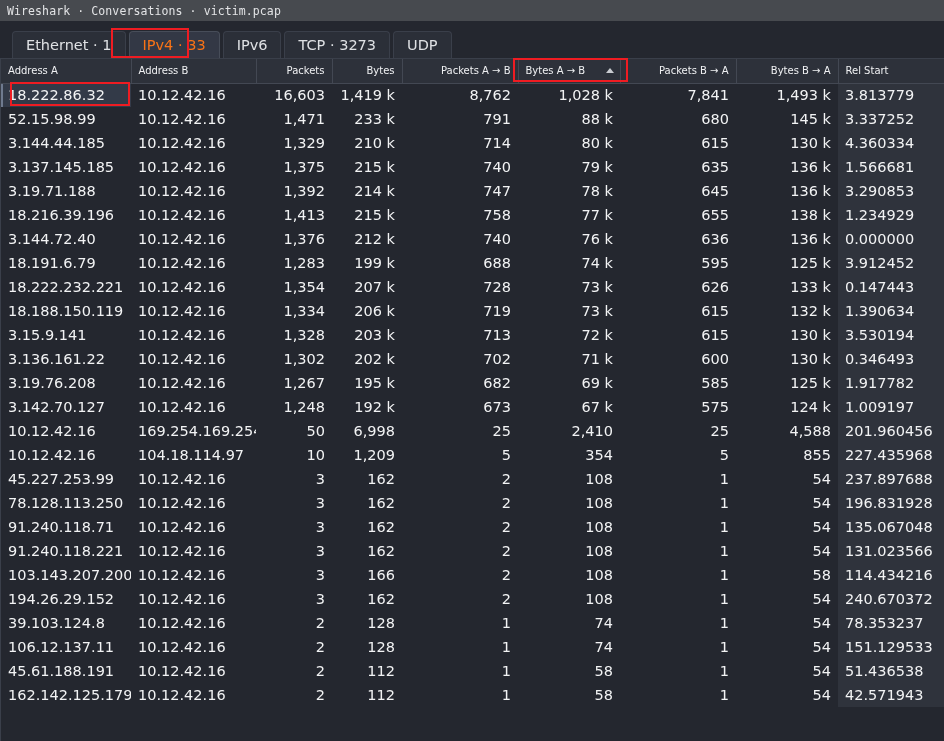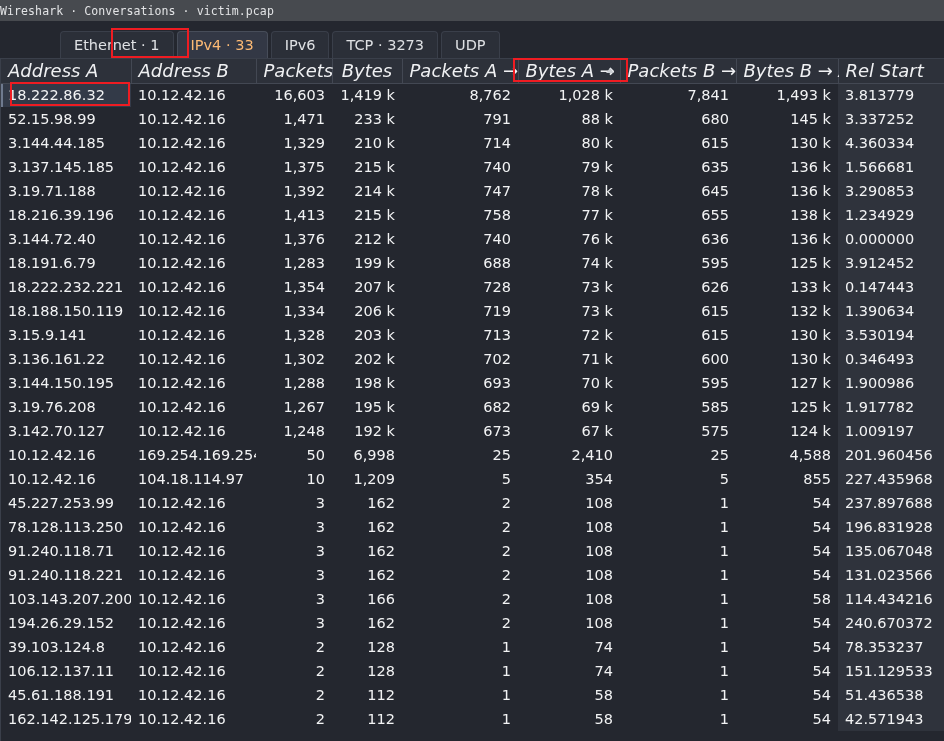--- a/index.html
+++ b/index.html
@@ -27,61 +27,60 @@
     overflow: hidden;
   }
 
   
   .titlebar {
     height: 21px;
     flex: 0 0 21px;
     background: #474a4f;
     display: flex;
     align-items: center;
-    padding-left: 2px;
+    padding-left: 9px;
     overflow: hidden;
   }
   .titlebar-text {
     font-family: "DejaVu Sans Mono", "Liberation Mono", monospace;
     font-size: 11.5px;
     color: #e3e4e6;
     white-space: nowrap;
     letter-spacing: 0.1px;
     margin-left: -2px;
   }
 
   
   .tabstrip {
     flex: 0 0 37px;
     height: 37px;
     background: #24272f;
     display: flex;
     align-items: flex-end;
     padding-left: 12px;
     position: relative;
-    margin-left: 48px;
   }
   .tab {
     position: relative;
     height: 27px;
     line-height: 27px;
     padding: 0 13px;
     margin-right: 3px;
     font-size: 14.5px;
     color: #dfe1e4;
     background: #2b2f38;
     border: 1px solid #3a3f4a;
     border-bottom: none;
     border-radius: 4px 4px 0 0;
     white-space: nowrap;
     box-sizing: border-box;
   }
   .tab.selected {
     background: #333845;
-    color: #fdba74;
+    color: #f97316;
     border-color: #474d59;
   }
 
   
   .annot {
     position: absolute;
     border: 2px solid #ef1c22;
     pointer-events: none;
     box-sizing: border-box;
     z-index: 40;
@@ -99,32 +98,31 @@
   table.conv {
     border-collapse: collapse;
     width: 944px;
     table-layout: fixed;
     font-size: 14.5px;
   }
   table.conv thead th {
     background: #2d313a;
     color: #f0f1f3;
     font-weight: normal;
-    font-size: 18px;
+    font-size: 10px;
     height: 24px;
     padding: 0 7px;
     border-right: 1px solid #434853;
     border-bottom: 1px solid #434853;
     text-align: left;
     white-space: nowrap;
     position: relative;
     box-sizing: border-box;
-    font-style: italic;
-  }
-  table.conv thead th.num { text-align: center; }
+  }
+  table.conv thead th.num { text-align: right; }
   .sortarrow {
     display: inline-block;
     width: 0; height: 0;
     border-left: 4px solid transparent;
     border-right: 4px solid transparent;
     border-bottom: 5px solid #c9ccd1;
     position: absolute;
     right: 6px;
     top: 9px;
   }
@@ -329,31 +327,20 @@
             <td>10.12.42.16</td>
             <td class="num">1,302</td>
             <td class="num">202 k</td>
             <td class="num">702</td>
             <td class="num">71 k</td>
             <td class="num">600</td>
             <td class="num">130 k</td>
             <td class="relstart">0.346493</td>
           </tr>
           <tr>
-            <td class="cell-a">3.144.150.195</td>
-            <td>10.12.42.16</td>
-            <td class="num">1,288</td>
-            <td class="num">198 k</td>
-            <td class="num">693</td>
-            <td class="num">70 k</td>
-            <td class="num">595</td>
-            <td class="num">127 k</td>
-            <td class="relstart">1.900986</td>
-          </tr>
-          <tr>
             <td class="cell-a">3.19.76.208</td>
             <td>10.12.42.16</td>
             <td class="num">1,267</td>
             <td class="num">195 k</td>
             <td class="num">682</td>
             <td class="num">69 k</td>
             <td class="num">585</td>
             <td class="num">125 k</td>
             <td class="relstart">1.917782</td>
           </tr>

